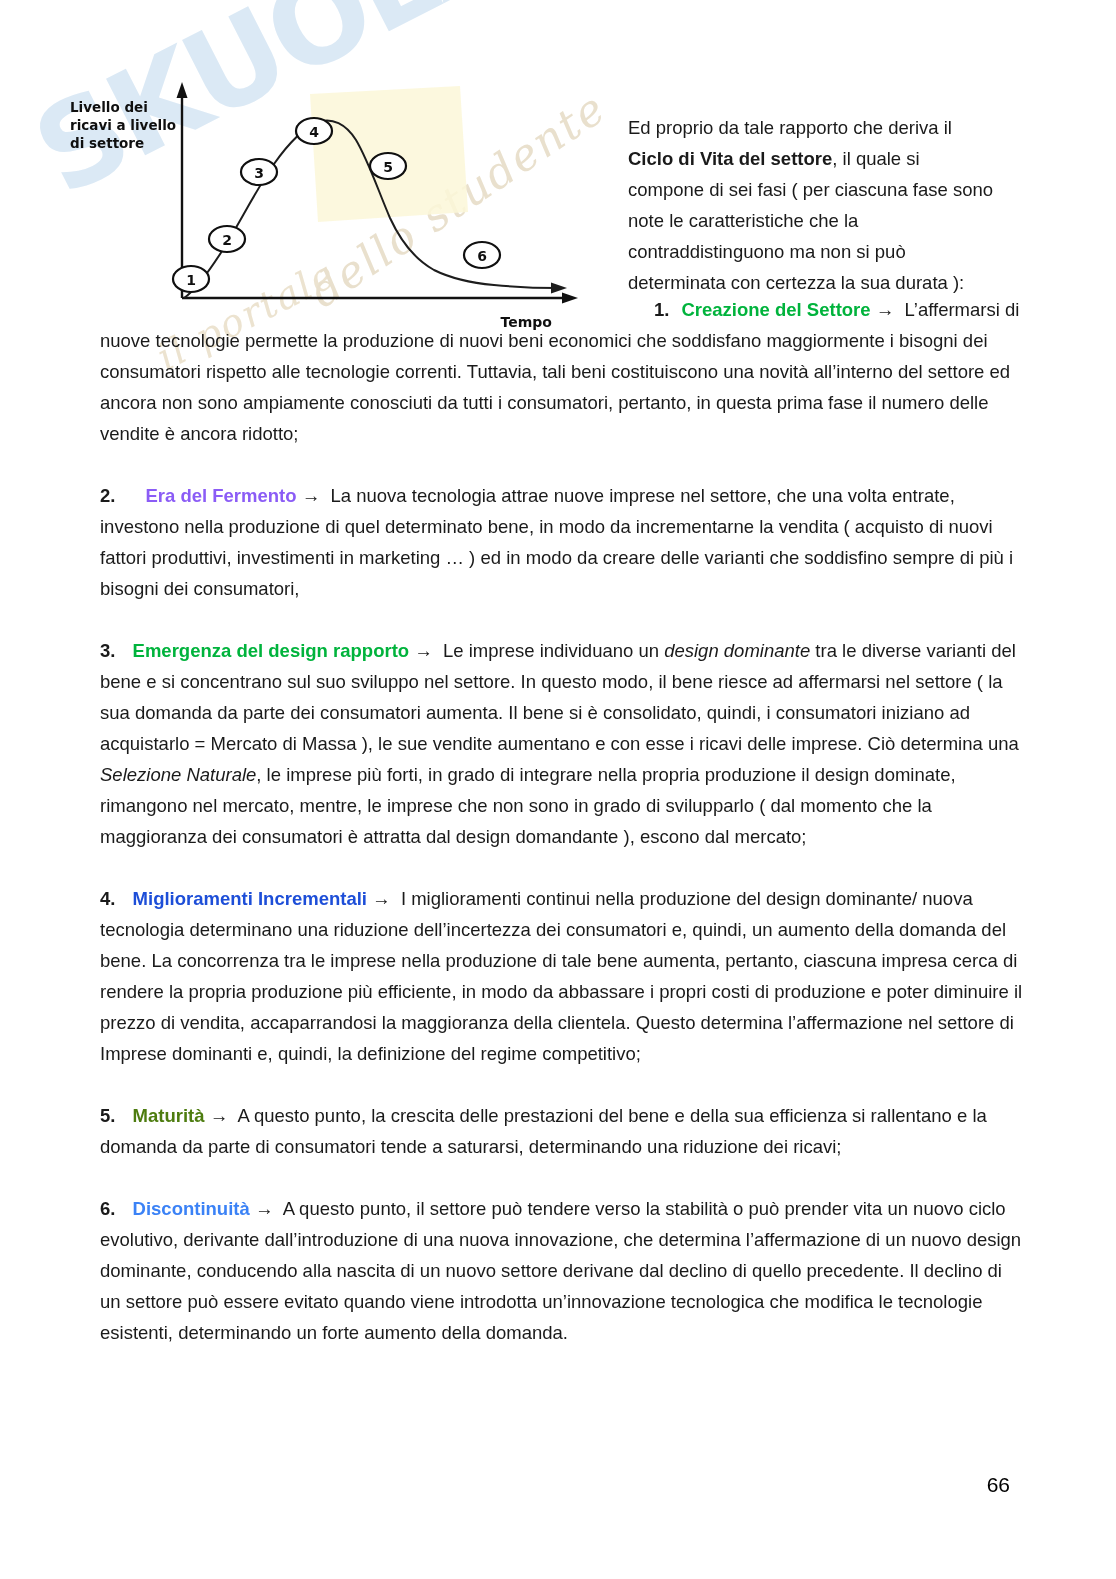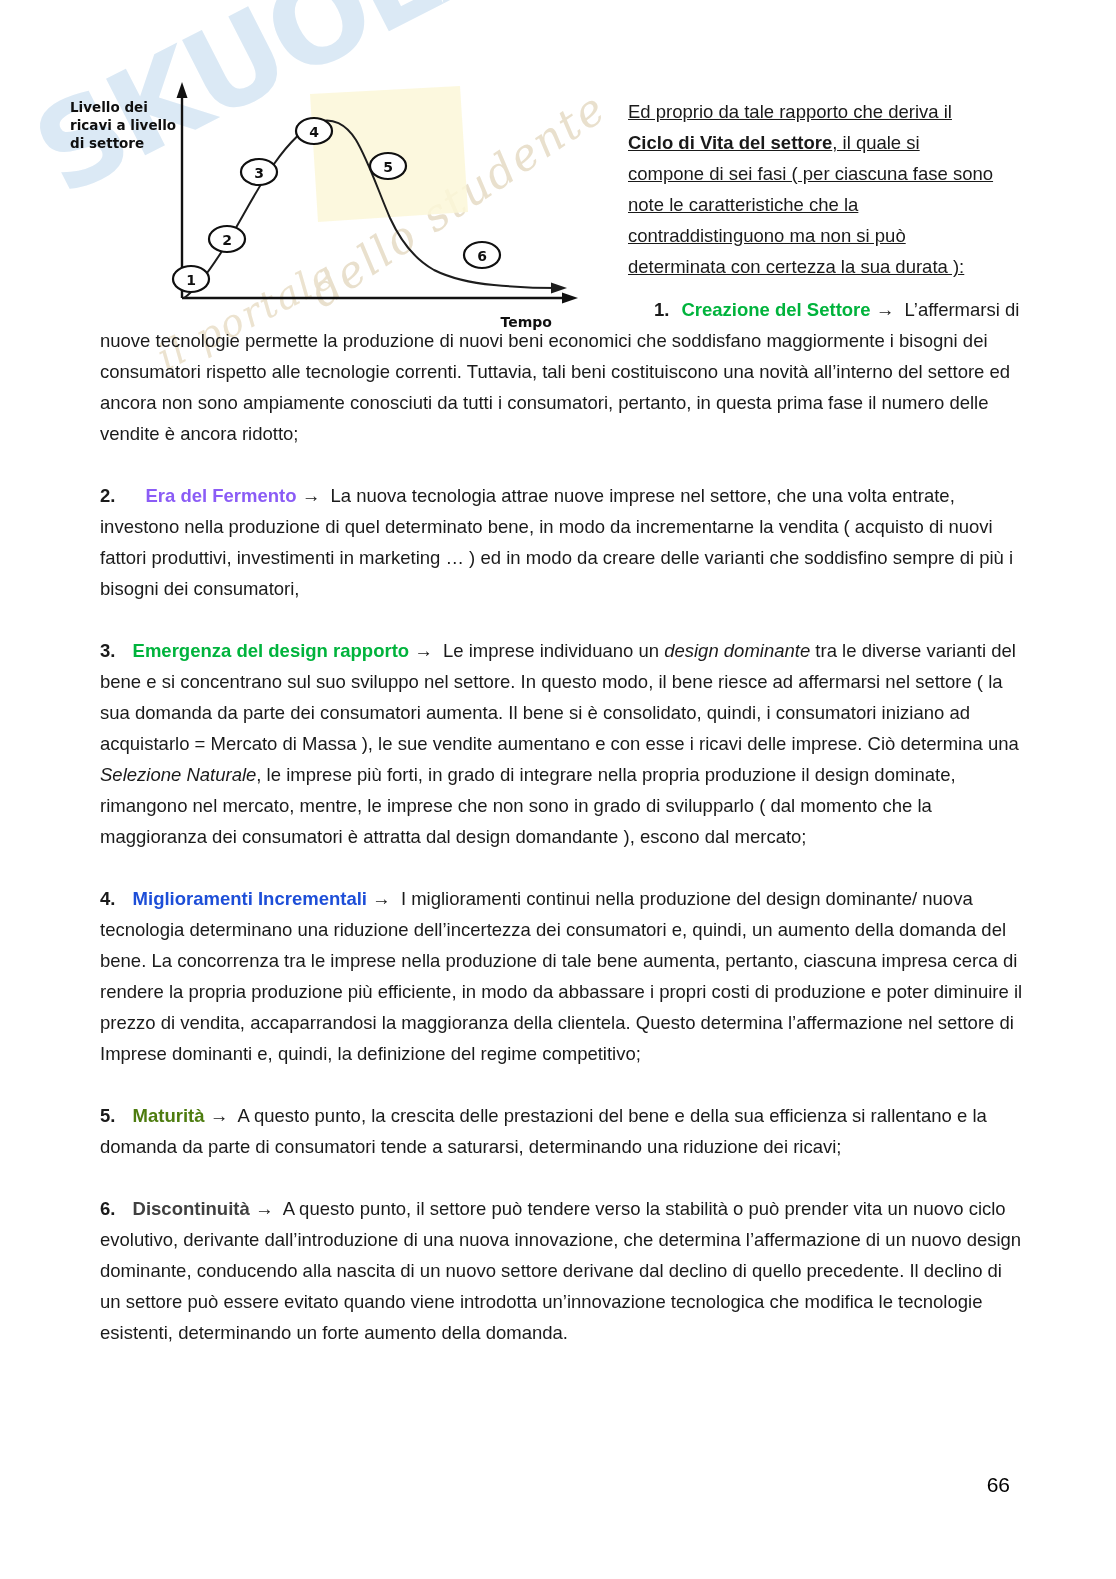--- a/index.html
+++ b/index.html
@@ -81,27 +81,26 @@
   .chart-figure svg { display: block; }
 
   
   .content {
     position: relative;
     z-index: 3;
   }
   .intro-block {
     position: absolute;
     left: 628px;
-    top: 96px;
+    top: 112px;
     width: 372px;
     font-size: 18.5px;
     line-height: 31px;
     color: #1a1a1a;
     font-family: "Liberation Sans", sans-serif;
-    text-decoration: underline;
   }
   .intro-block b { font-weight: 700; }
 
   .flow-area {
     position: absolute;
     left: 100px;
     top: 294px;
     width: 925px;
     font-size: 18.5px;
     line-height: 31px;
@@ -262,21 +261,21 @@
 
       <p class="para">
         <span class="num">5.</span><span class="gap-sm"></span>&nbsp;<span class="hl" style="color:#4d7c0f">Maturità</span>
         <span class="arrow">→</span>&nbsp;
         <span>A questo punto, la crescita delle prestazioni del bene e della sua efficienza si rallentano e la domanda da parte di consumatori tende a saturarsi, determinando una riduzione dei ricavi;</span>
       </p>
 
       <p class="para spacer-para"></p>
 
       <p class="para">
-        <span class="num">6.</span><span class="gap-sm"></span>&nbsp;<span class="hl" style="color:#404040">Discontinuità</span>
+        <span class="num">6.</span><span class="gap-sm"></span>&nbsp;<span class="hl" style="color:#3b82f6">Discontinuità</span>
         <span class="arrow">→</span>&nbsp;
         <span>A questo punto, il settore può tendere verso la stabilità o può prender vita un nuovo ciclo evolutivo, derivante dall’introduzione di una nuova innovazione, che determina l’affermazione di un nuovo design dominante, conducendo alla nascita di un nuovo settore derivane dal declino di quello precedente. Il declino di un settore può essere evitato quando viene introdotta un’innovazione tecnologica che modifica le tecnologie esistenti, determinando un forte aumento della domanda.</span>
       </p>
     </div>
 
   </div>
 
   <div class="page-number">66</div>
 </div>
 

